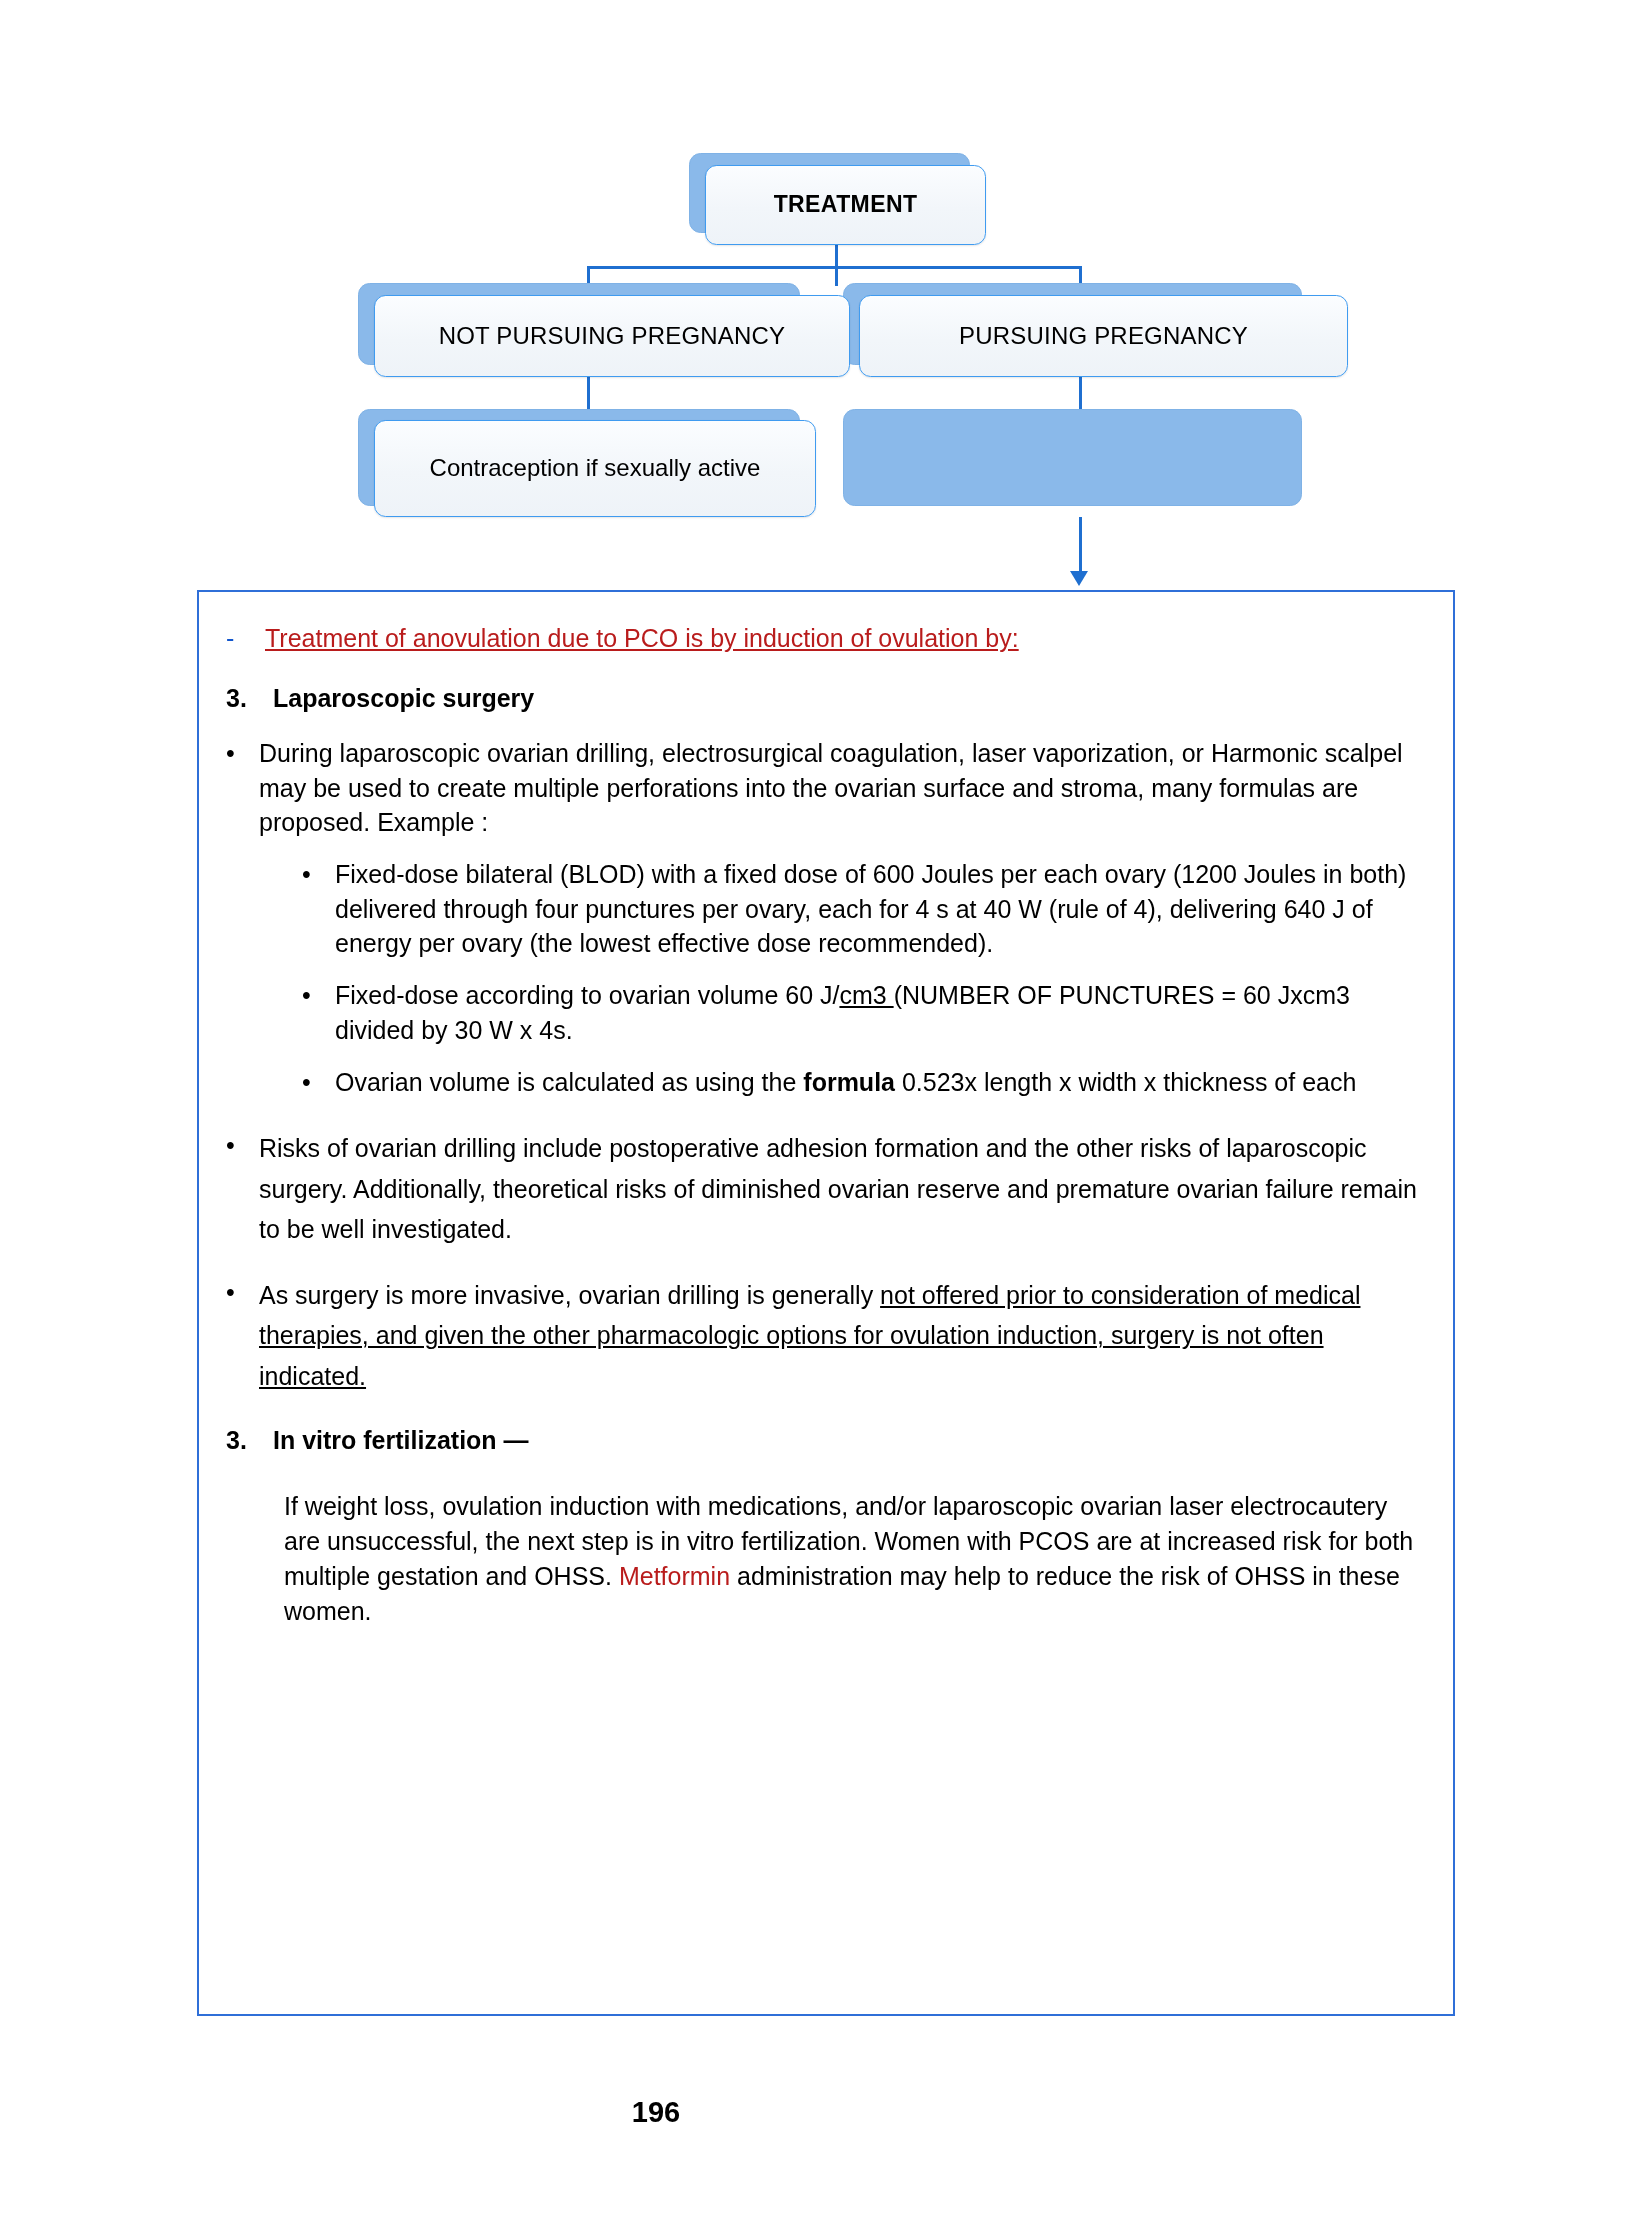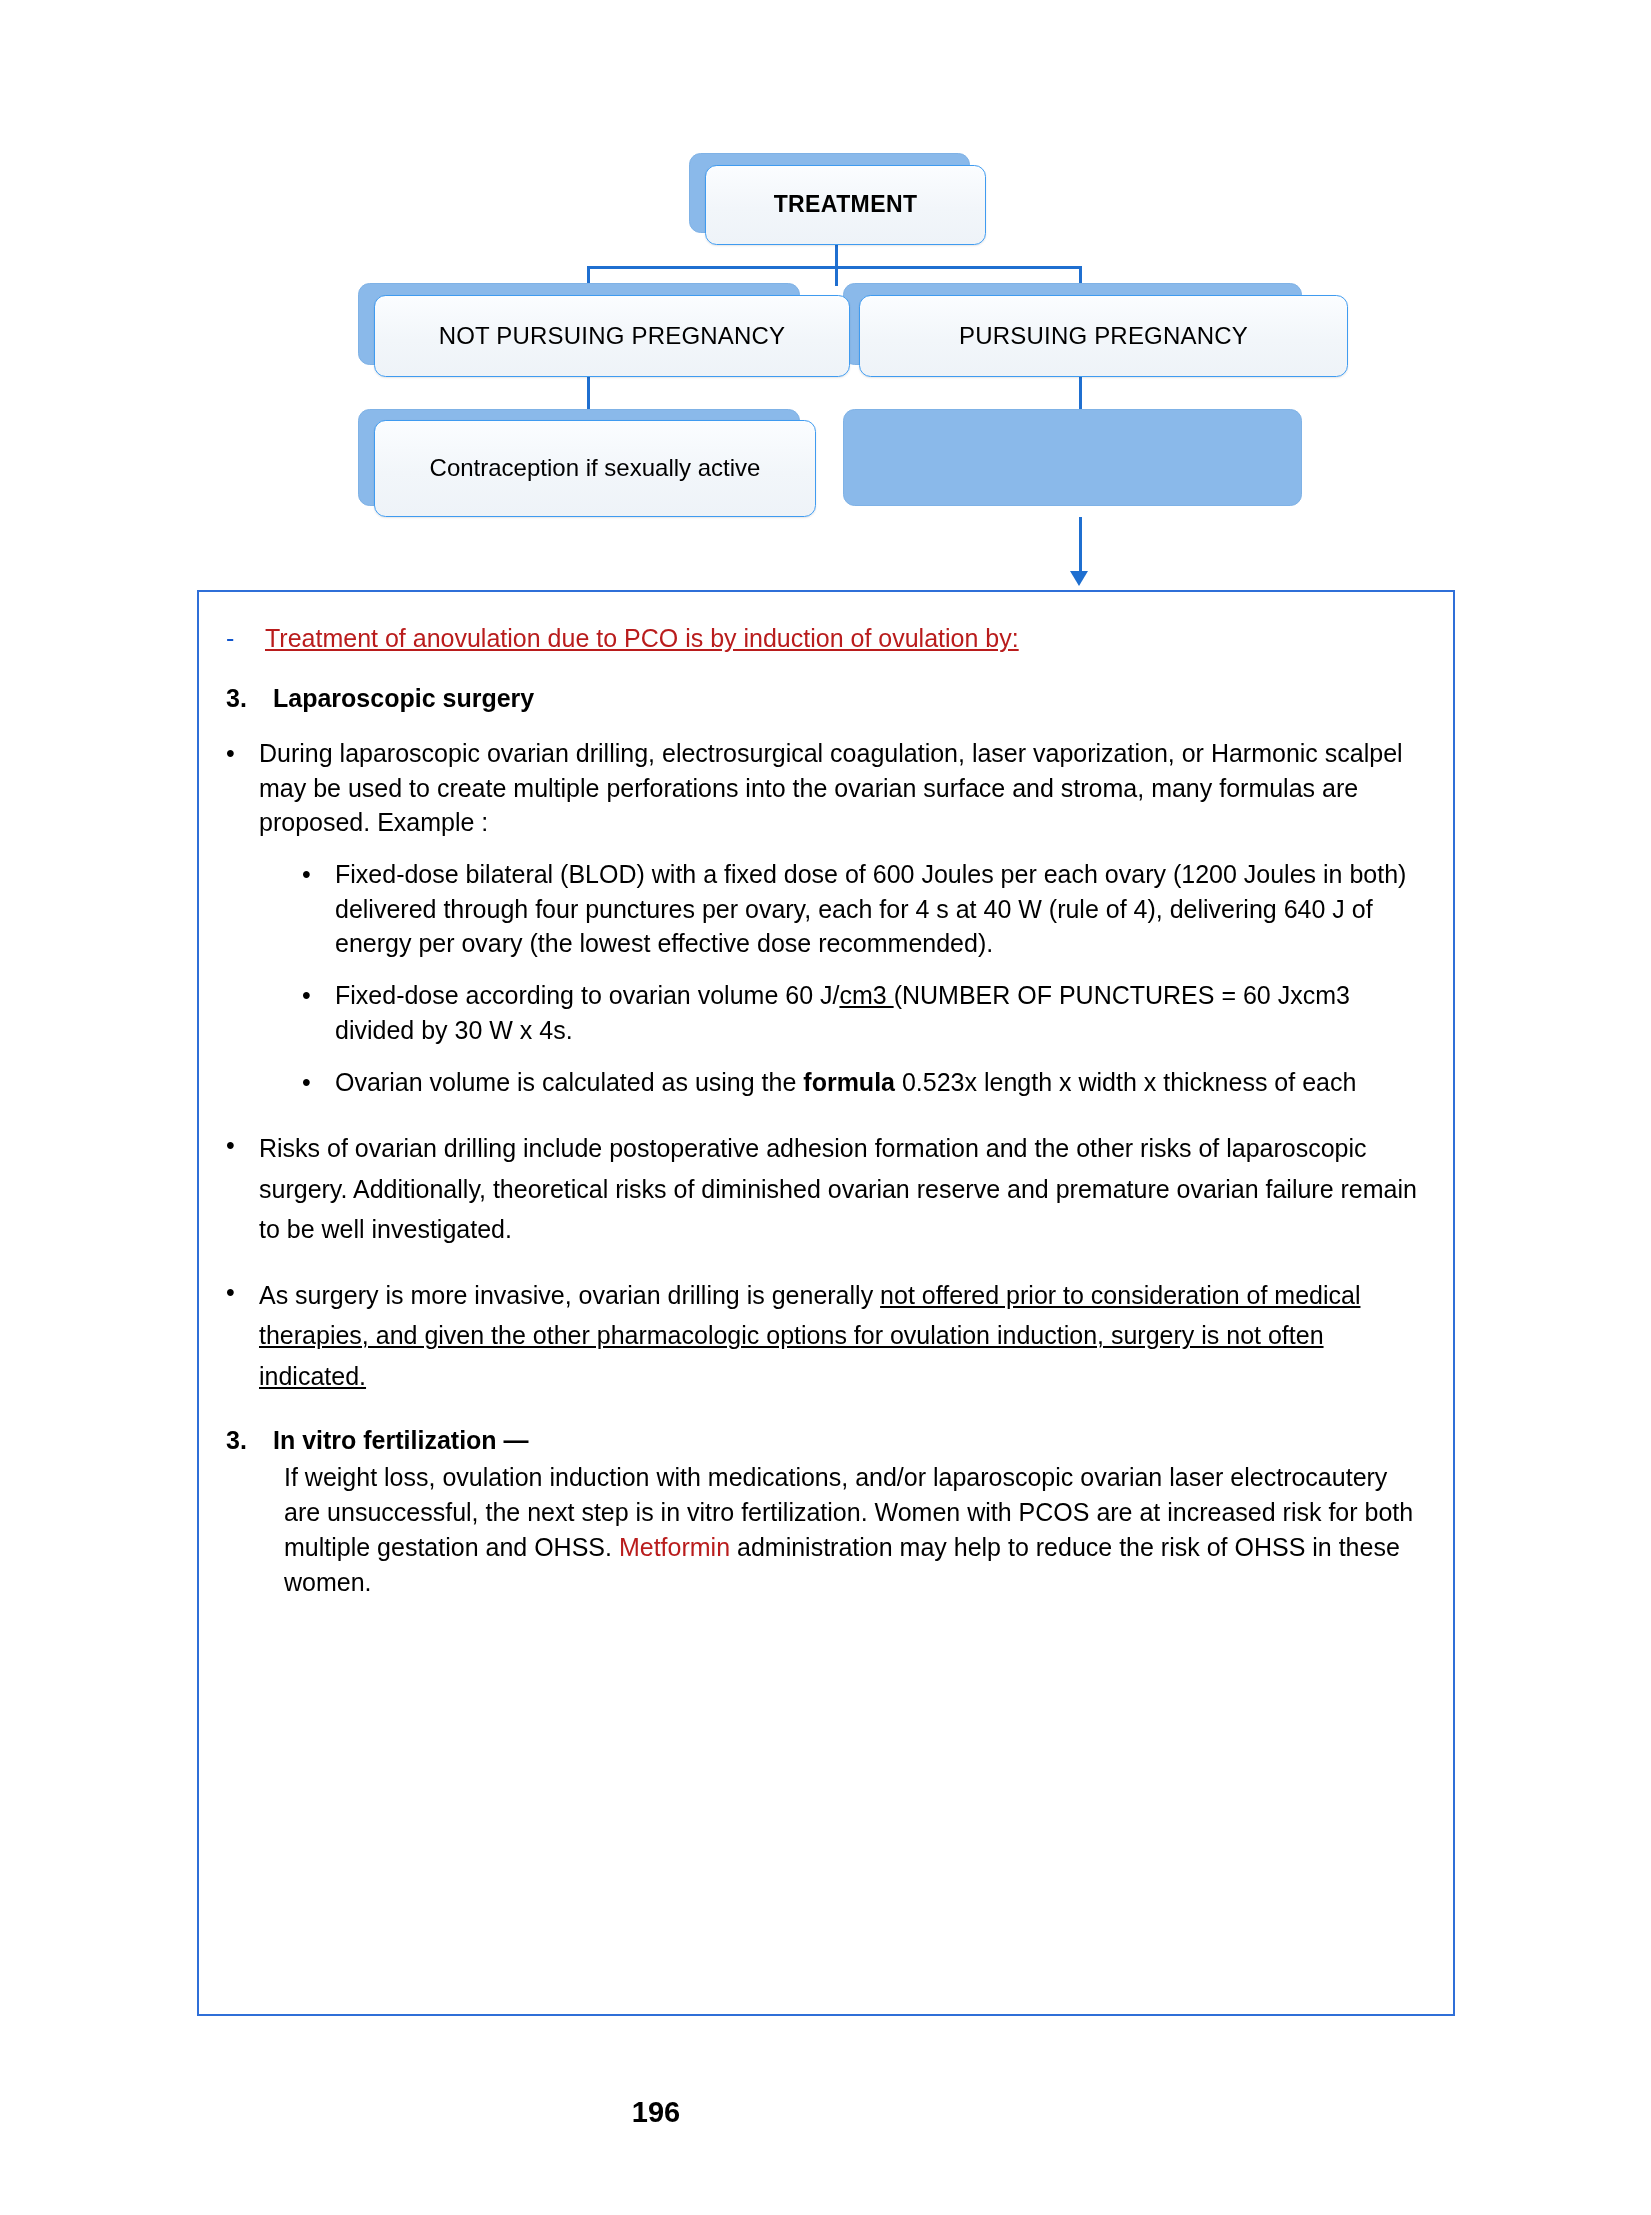--- a/index.html
+++ b/index.html
@@ -147,21 +147,21 @@
   .b1-row .txt { }
 
   .b1-loose .txt { line-height: 1.62; }
 
   
   .b2-wrap { margin-left: 76px; }
   .b2-row { margin-top: 17.5px; }
   .b2-row .marker { width: 33px; }
 
   .para-indent {
-    margin-top: 2px;
+    margin-top: 31px;
     margin-left: 58px;
     font-size: 25px;
     line-height: 1.4;
   }
 
   u.plain { text-decoration: underline; }
   b { font-weight: 700; }
 
   
   .page-number {

